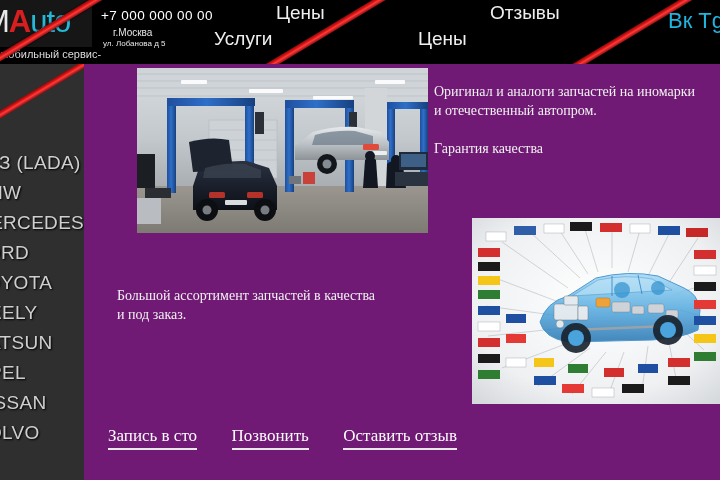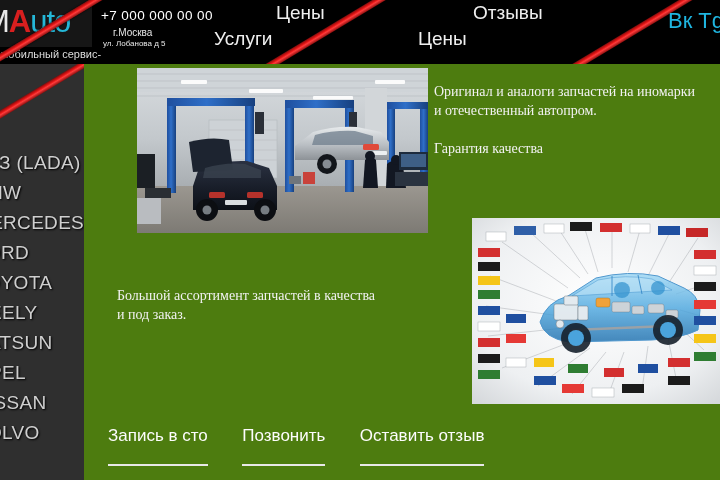--- a/index.html
+++ b/index.html
@@ -52,21 +52,21 @@
   .contact-phone{font-size:13.5px;letter-spacing:.4px;color:#fff;white-space:nowrap;}
   .contact-city{font-size:10px;color:#e6e6e6;margin-top:4px;margin-left:12px;white-space:nowrap;}
   .contact-street{font-size:8px;color:#e6e6e6;margin-top:1px;margin-left:2px;white-space:nowrap;}
 
   .nav-link{
     position:absolute;color:#efefef;font-size:19px;white-space:nowrap;z-index:4;
     text-shadow:0 1px 2px #000;
   }
   .nav-prices-top{left:276px;top:2px;}
   .nav-services{left:214px;top:28px;}
-  .nav-reviews{left:473px;top:2px;}
+  .nav-reviews{left:490px;top:2px;}
   .nav-prices-mid{left:418px;top:28px;}
 
   .social{
     position:absolute;right:-4px;top:8px;z-index:6;white-space:nowrap;
     font-size:22px;color:#1fb5e0;
   }
   .social .s-vk{color:#1fb5e0;margin-left:30px;}
   .social .s-tg{color:#1fb5e0;margin-left:6px;}
 
   
@@ -81,21 +81,21 @@
   }
   .brand-list{position:absolute;left:0;top:84px;width:130px;}
   .brand-item{
     color:#cfcfcf;font-size:19px;line-height:30px;height:30px;
     white-space:nowrap;margin-left:-26px;
     text-shadow:1px 1px 2px #000;
     letter-spacing:.3px;
   }
 
   
-  .main{position:absolute;left:84px;top:64px;width:636px;height:416px;background:#4d7c0f;}
+  .main{position:absolute;left:84px;top:64px;width:636px;height:416px;background:#701a75;}
 
   .photo-shop{
     position:absolute;left:53px;top:4px;width:291px;height:165px;
     overflow:hidden;background:#0d0d0d;
   }
   .photo-parts{
     position:absolute;left:388px;top:154px;width:250px;height:186px;
     overflow:hidden;background:#0b0b0b;
   }
 
@@ -104,23 +104,23 @@
     font-family:"Liberation Serif", serif;
     font-size:14px;line-height:19px;
   }
   .copy-right{left:350px;top:18px;width:300px;}
   .copy-right .gap{height:19px;}
   .copy-bottom{left:33px;top:222px;width:330px;}
 
   .actions{position:absolute;left:24px;top:362px;width:430px;}
   .action-link{
     display:inline-block;color:#fdfdfd;
-    font-family:Liberation Sans, sans-serif;
+    font-family:Liberation Serif, serif;
     font-size:17px;border-bottom:2px solid #e8e8e8;
-    padding-bottom:18px;margin-right:30px;white-space:nowrap;
+    padding-bottom:2px;margin-right:30px;white-space:nowrap;
     cursor:pointer;
   }
 
   
   .art{display:block;width:100%;height:100%;}
 </style>
 </head>
 <body>
 
 <div id="page">

